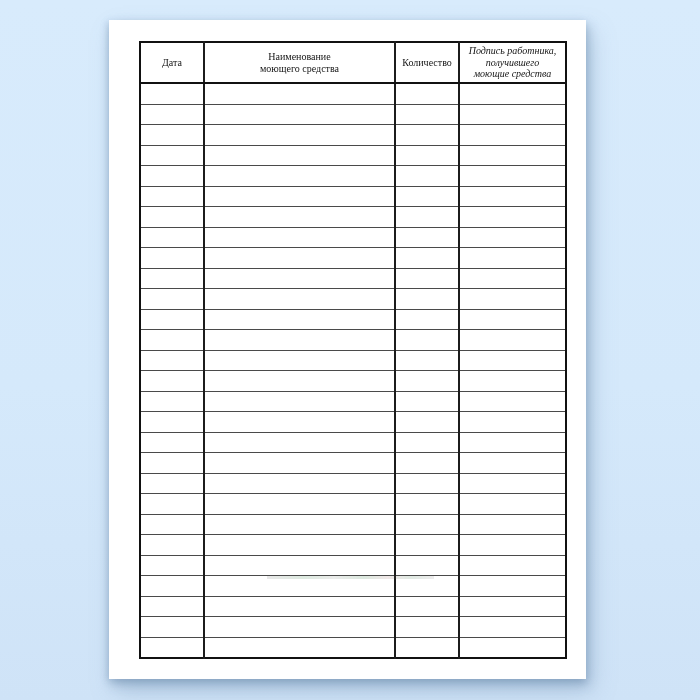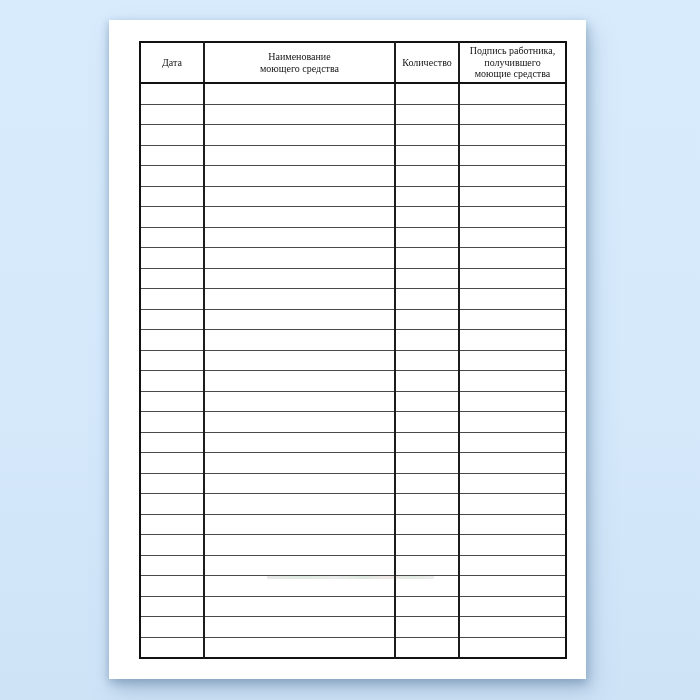--- a/index.html
+++ b/index.html
@@ -52,21 +52,21 @@
     vertical-align: middle;
     white-space: pre-line;
     padding: 1px 2px;
   }
   td {
     height: 19.5px;
     border-right: 2px solid #1c1c1c;
     border-bottom: 1px solid #4a4a4a;
     padding: 0;
   }
-  th:last-child, td:last-child { border-right: none; }
+  th:last-child, td:last-child { border-right: none; font-style: italic; }
   .watermark-smear {
     position: absolute;
     left: 158px;
     top: 556px;
     width: 167px;
     height: 3px;
     background: linear-gradient(90deg,
       rgba(130,130,130,0.30) 0%,
       rgba(70,140,85,0.30)  22%,
       rgba(100,110,100,0.22) 40%,

